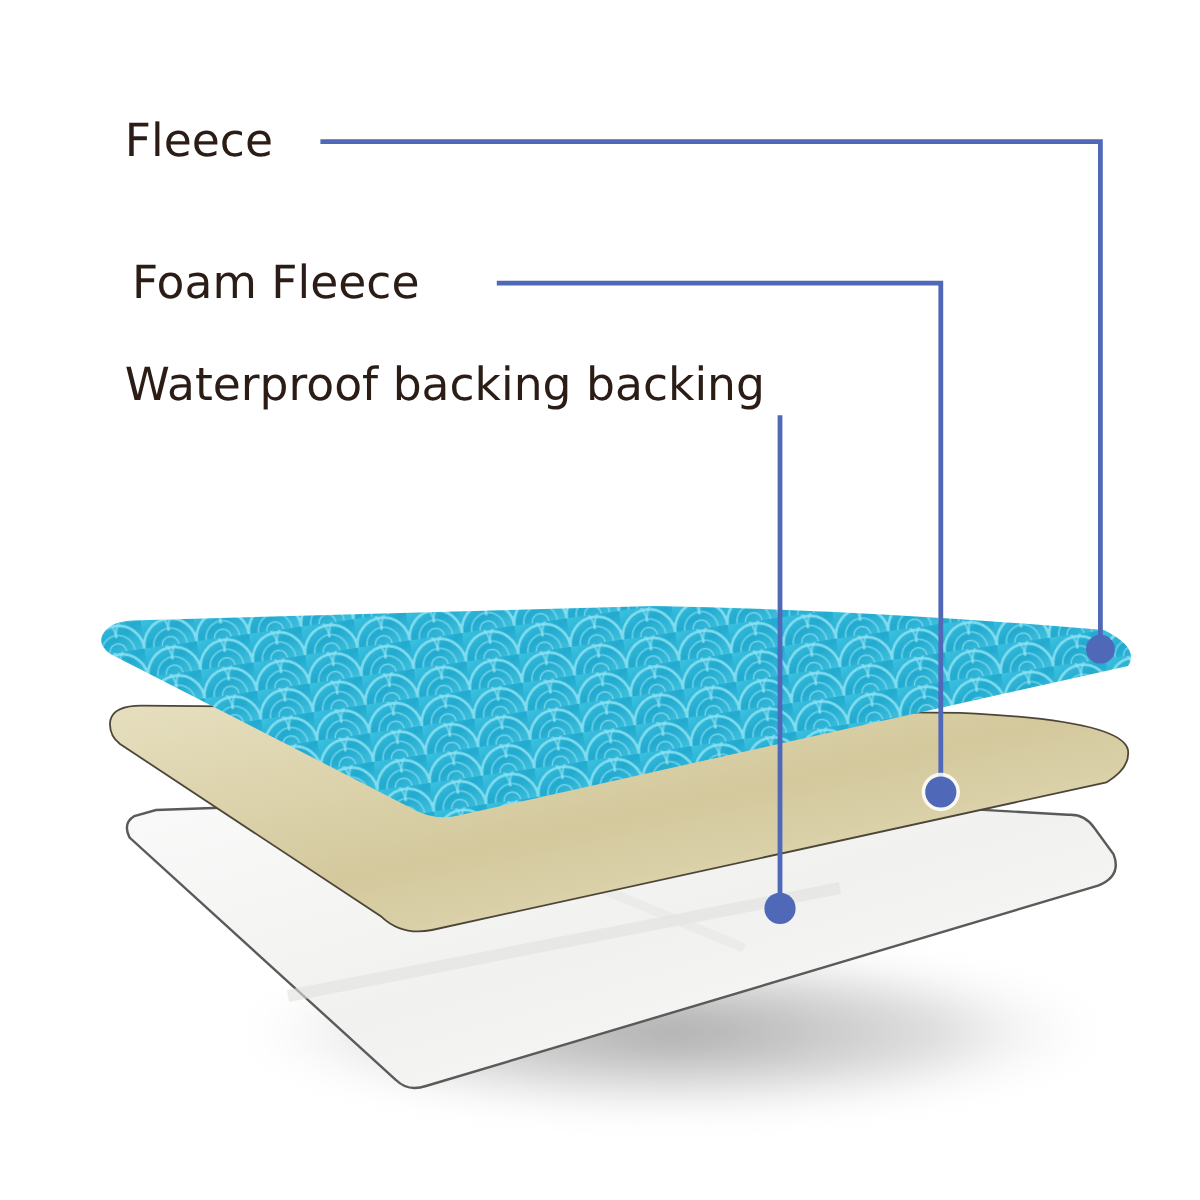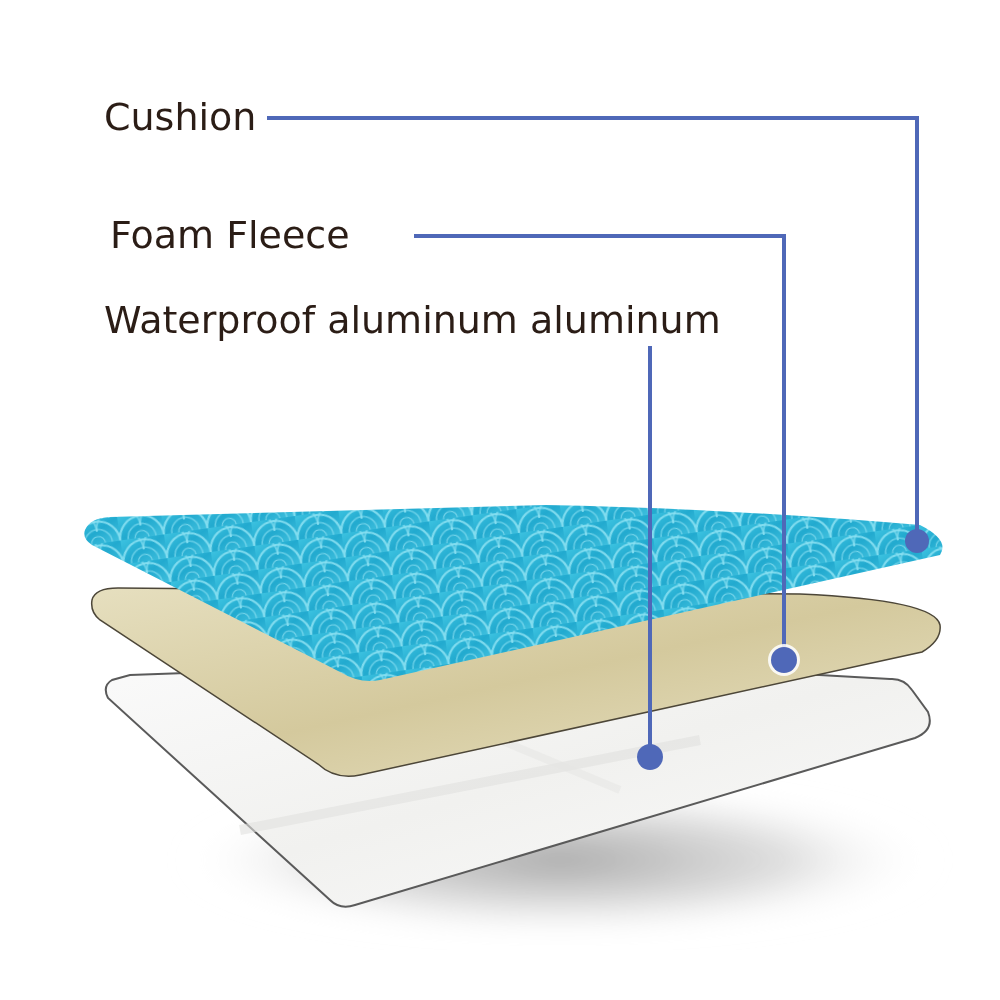--- a/index.html
+++ b/index.html
@@ -15,23 +15,23 @@
       line-height: 1;
     }
     #lbl-fleece { left: 104px; top: 98px; }
     #lbl-foam { left: 110px; top: 216px; }
     #lbl-backing { left: 104px; top: 301px; }
     svg.scene { position: absolute; left: 0; top: 0; }
   </style>
 </head>
 <body>
 
-<div class="label" id="lbl-fleece">Cushion</div>
+<div class="label" id="lbl-fleece">Fleece</div>
 <div class="label" id="lbl-foam">Foam Fleece</div>
-<div class="label" id="lbl-backing">Waterproof aluminum aluminum</div>
+<div class="label" id="lbl-backing">Waterproof backing backing</div>
 
 <svg class="scene" width="1000" height="1000" viewBox="0 0 1000 1000">
   <defs>
     <radialGradient id="shadowGrad" cx="50%" cy="50%" r="50%">
       <stop offset="0%" stop-color="#8a8a8a" stop-opacity="0.75"></stop>
       <stop offset="60%" stop-color="#b5b5b5" stop-opacity="0.45"></stop>
       <stop offset="100%" stop-color="#ffffff" stop-opacity="0"></stop>
     </radialGradient>
     <filter id="blur12">
         <feGaussianBlur stdDeviation="14"></feGaussianBlur>

